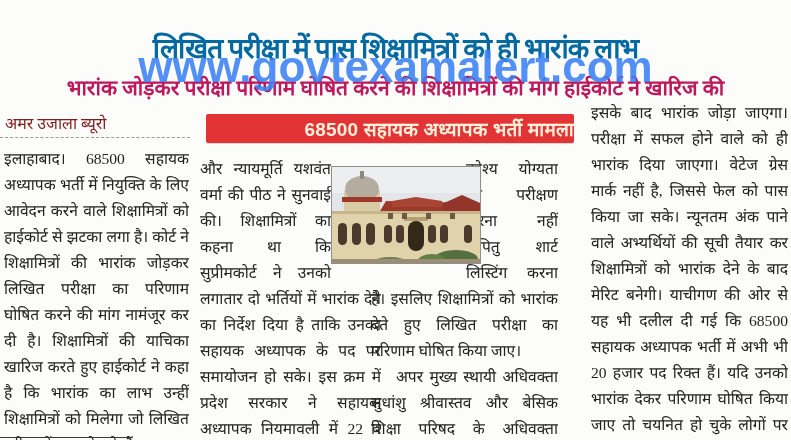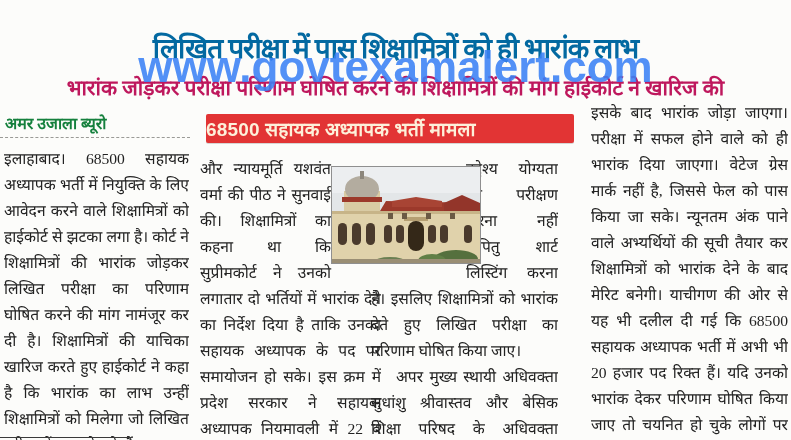--- a/index.html
+++ b/index.html
@@ -26,30 +26,30 @@
   }
   .subheadline{
     position:absolute;left:0;top:74px;width:791px;
     text-align:center;font-weight:bold;font-size:21px;line-height:28px;
     color:#be185d;white-space:nowrap;
   }
 
   
   .byline{
     position:absolute;left:5px;top:112px;width:185px;
-    font-weight:bold;font-size:16px;color:#15803d;
+    font-weight:normal;font-size:16px;color:#7f1d1d;
   }
   .byline-rule{
     position:absolute;left:0;top:137px;width:190px;height:0;
     border-top:1px dashed #9a9a96;
   }
   .case-banner{
     position:absolute;left:206px;top:114px;width:368px;height:29px;
     background:#e23434;border-radius:2px;
-    display:flex;align-items:center;justify-content:flex-start;
+    display:flex;align-items:center;justify-content:flex-end;
     box-shadow:0 1px 0 rgba(0,0,0,.15);
   }
   .case-banner span{
     font-family:"Liberation Sans","DejaVu Sans",sans-serif;
     font-weight:bold;font-size:19px;color:#fdf0da;letter-spacing:.2px;
   }
 
   
   .col{
     position:absolute;

